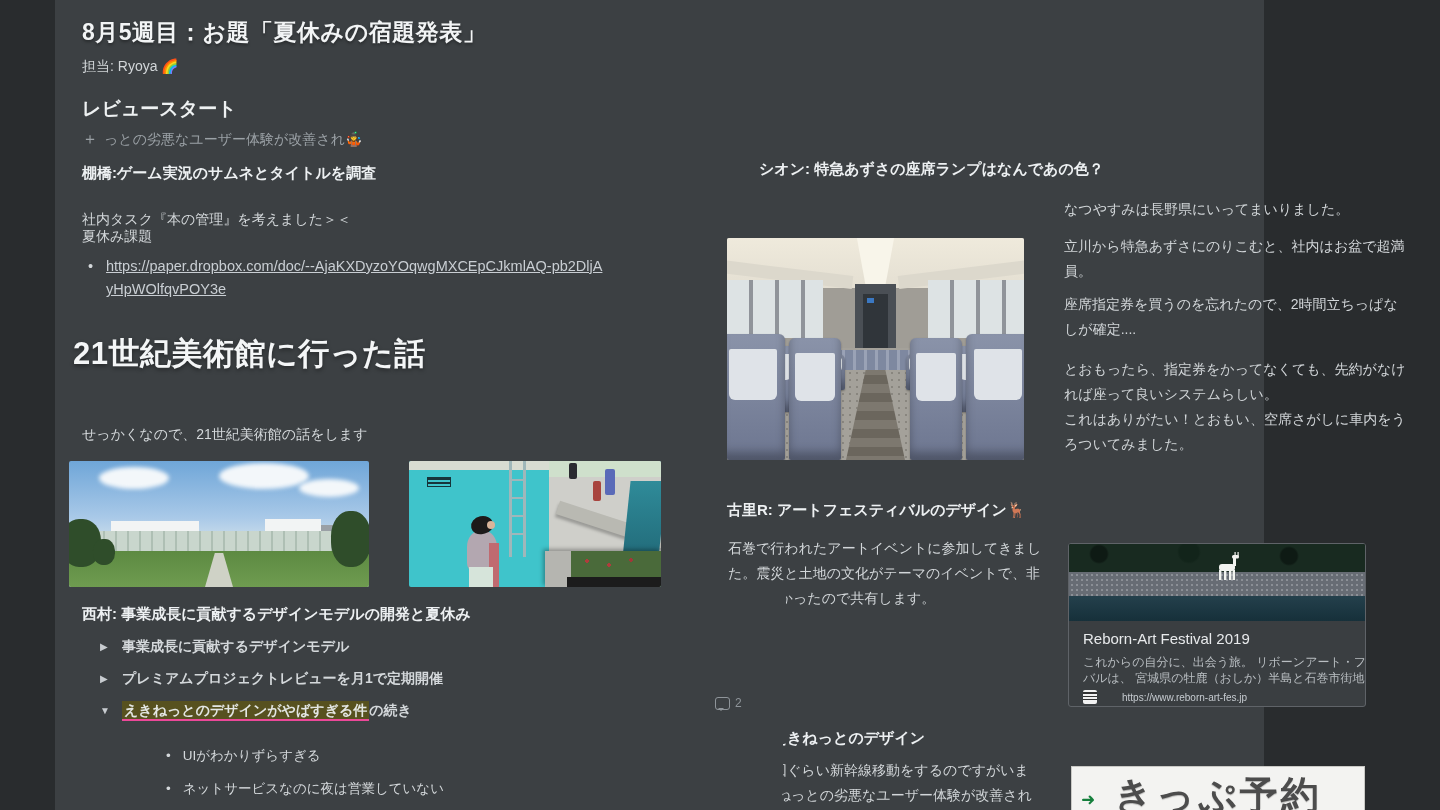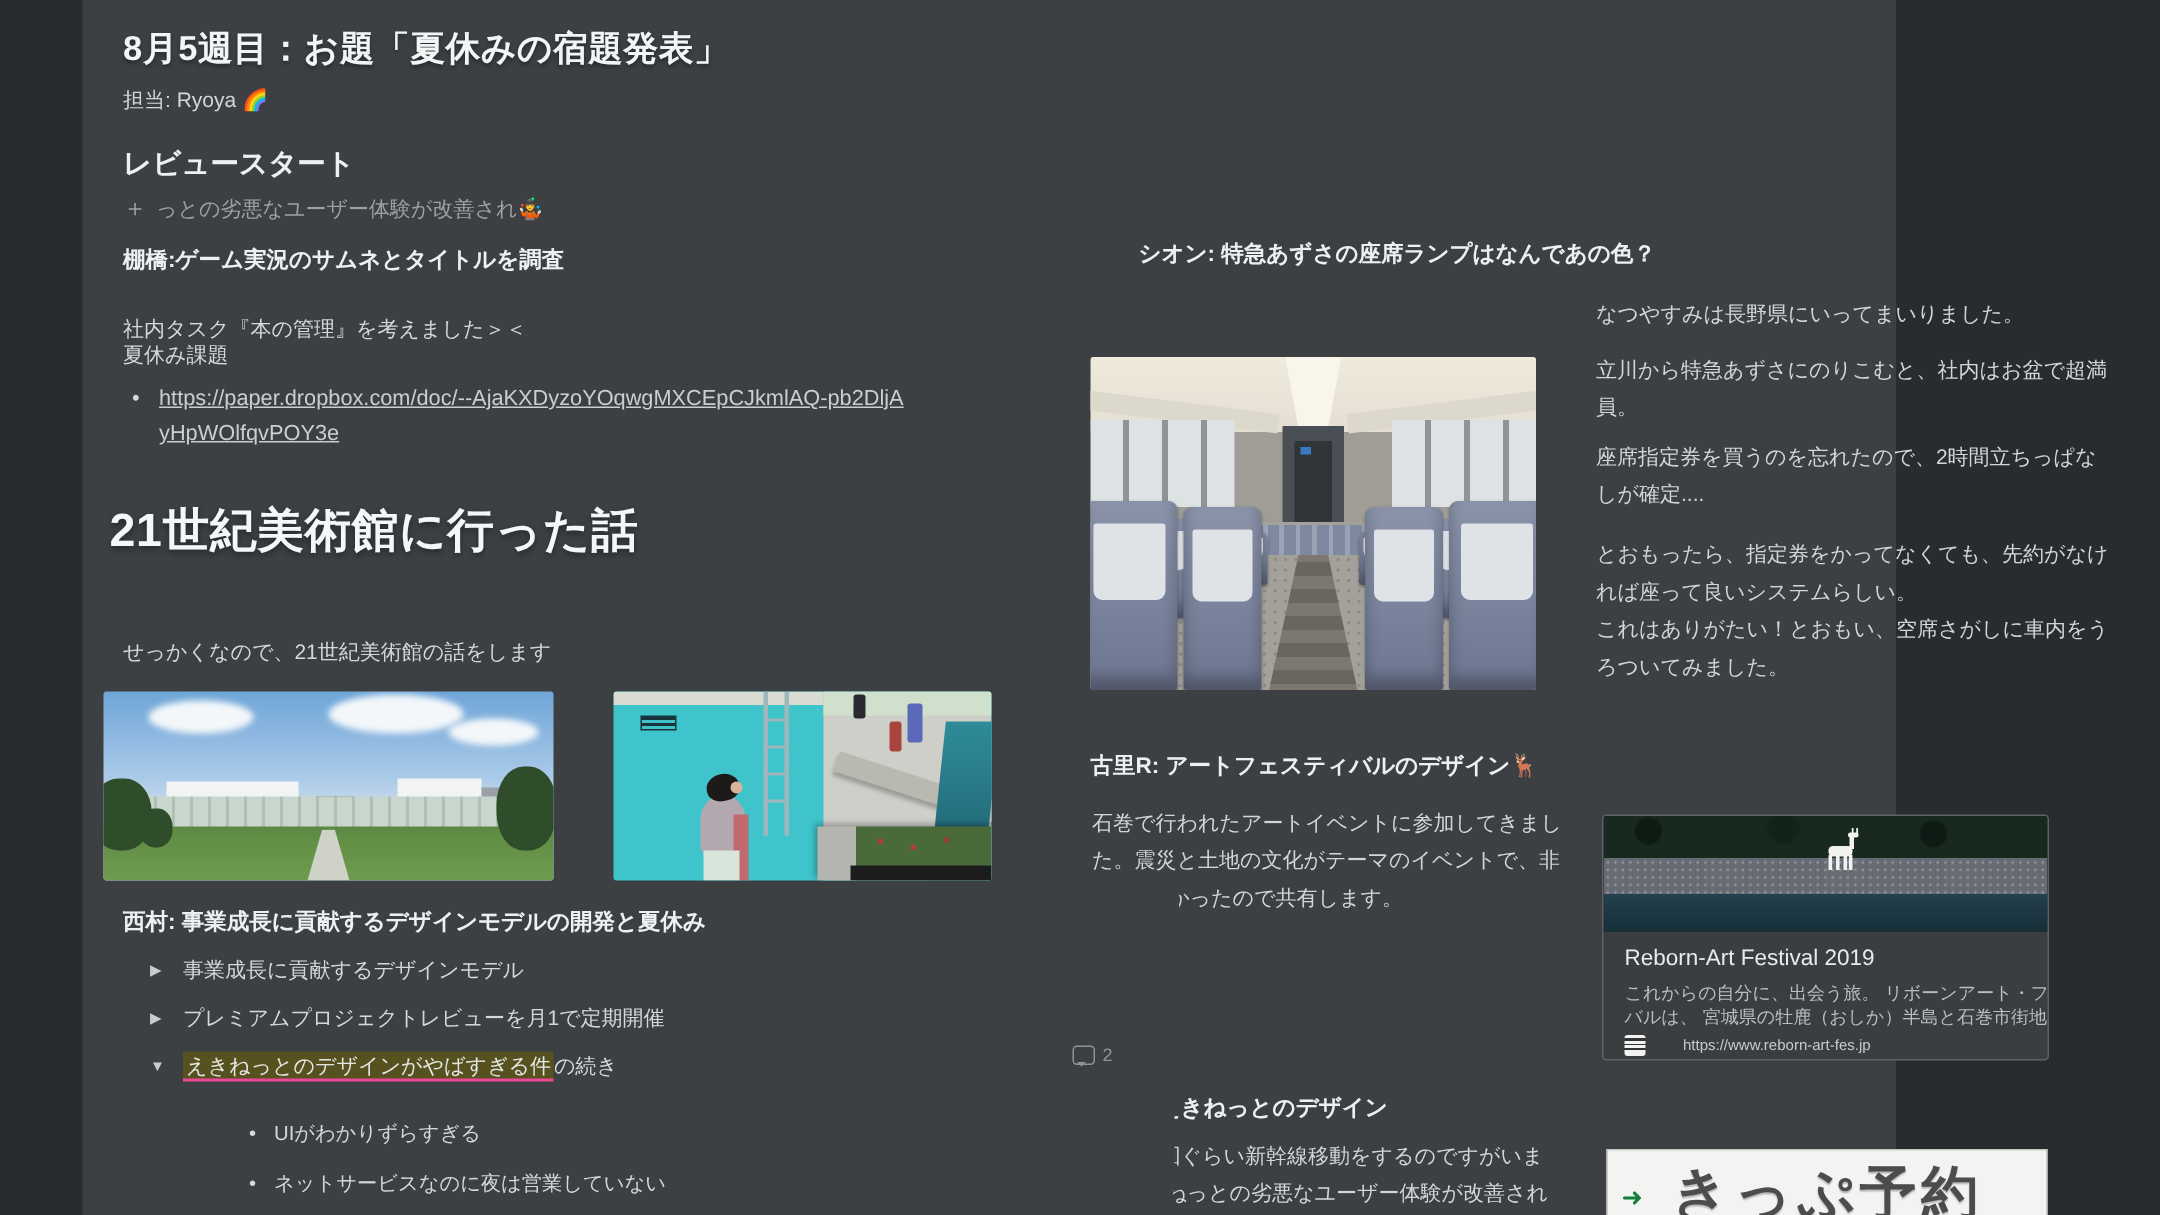--- a/index.html
+++ b/index.html
@@ -19,21 +19,21 @@
   .h-tanahashi { left:27px; top:164px; }
   .body-line { font-size:14px; color:#d4d8db; }
   .t-task { left:27px; top:211px; }
   .t-homework { left:27px; top:228px; }
   .link-item { left:33px; top:255px; width:520px; font-size:14.5px; line-height:23px; }
   .link-item .bullet { position:absolute; left:0; top:0; color:#d4d8db; }
   .link-item a { display:block; margin-left:18px; color:#c9ced3; text-decoration:underline; word-break:break-all; cursor:pointer; }
   .h-museum { left:18px; top:333px; font-size:31px; font-weight:bold; color:#f4f6f7; letter-spacing:.5px; text-shadow:0 2px 4px rgba(0,0,0,.4); }
   .t-intro { left:27px; top:426px; }
   .h-nishimura { left:27px; top:605px; }
-  .toggle-row { left:45px; font-size:14px; color:#d4d8db; }
+  .toggle-row { left:45px; font-size:14px; color:#d4d8db;font-weight:bold; }
   .toggle-row .tri { display:inline-block; width:22px; font-size:10px; color:#c8ccd0; vertical-align:1px; cursor:pointer; }
   .tr-1 { top:638px; } .tr-2 { top:670px; } .tr-3 { top:702px; }
   .hl { background:#57511f; border-bottom:2px solid #ec4899; color:#e3e6e3; padding:1px 2px; cursor:pointer; }
   .sub-bullet { left:111px; font-size:13.5px; color:#d4d8db; }
   .sb-1 { top:747px; } .sb-2 { top:780px; }
   .sub-bullet::before { content:"•"; margin-right:12px; color:#d4d8db; }
 
   
   .h-shion { left:704px; top:160px; }
   .r-par { left:1009px; width:345px; font-size:14px; line-height:25px; color:#d2d6d9; }

